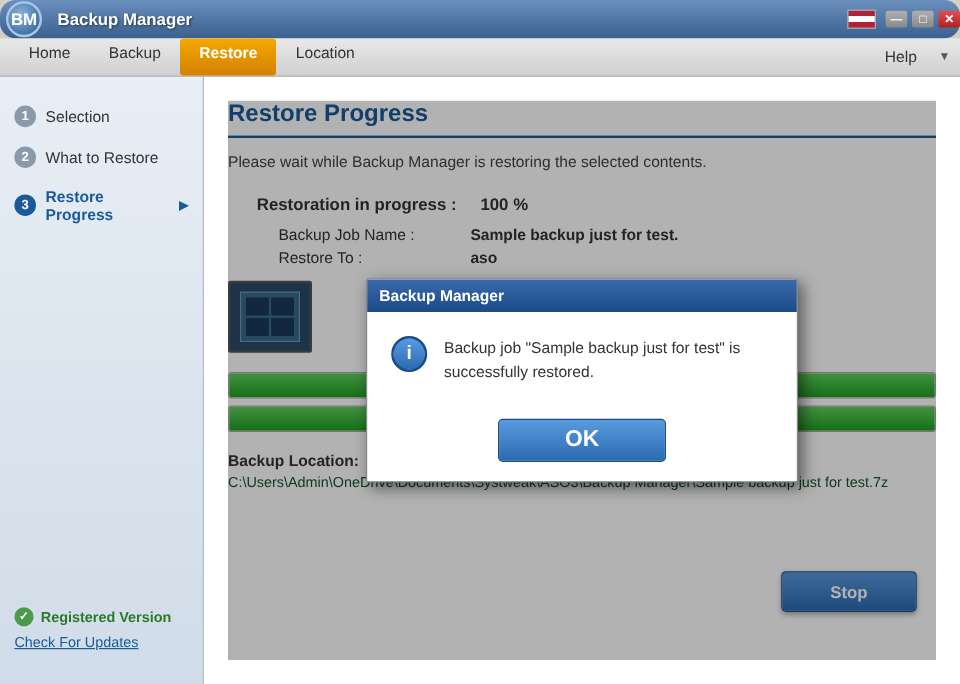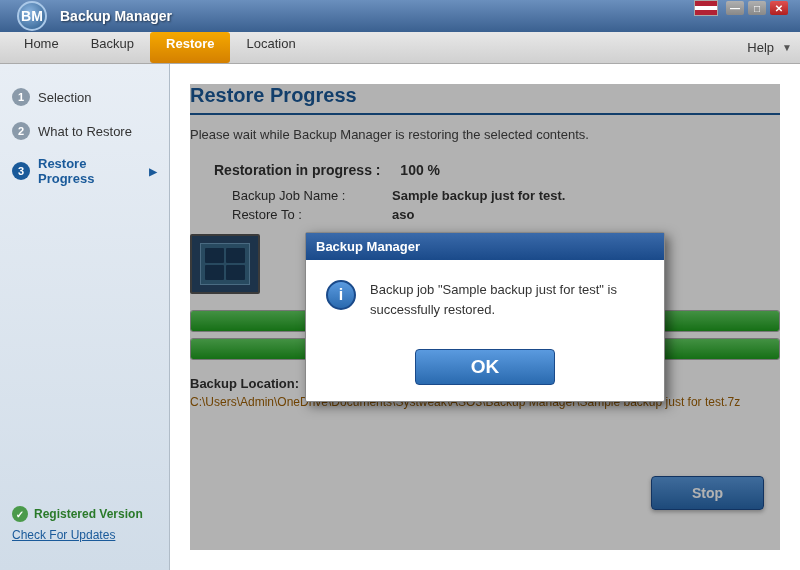--- a/index.html
+++ b/index.html
@@ -3,24 +3,25 @@
   <meta charset="utf-8">
   <style>
     * { box-sizing: border-box; margin: 0; padding: 0; }
     body { width: 800px; height: 570px; font-family: Arial, sans-serif; font-size: 13px; overflow: hidden; background: #d4d0c8; }
 
     
     .title-bar {
       background: linear-gradient(to bottom, #6a8fbd, #3a6090);
       height: 32px;
       display: flex;
-      align-items: flex-start;
+      align-items: center;
       justify-content: space-between;
-      padding: 0 12px;
+      padding: 0 0;
       color: white;
+      border-radius: 13px;
     }
     .title-bar-left { display: flex; align-items: center; gap: 8px; }
     .title-bar-icon { width: 40px; height: 32px; display: flex; align-items: center; justify-content: center; }
     .title-bar-icon-circle {
       width: 30px; height: 30px; border-radius: 50%;
       background: radial-gradient(circle at 40% 35%, #8ab4e0, #2a5a8a);
       border: 2px solid #aac8e8;
       display: flex; align-items: center; justify-content: center;
       color: white; font-size: 14px; font-weight: bold;
     }
@@ -49,21 +50,21 @@
       color: #333;
       font-size: 13px;
       border-radius: 3px;
     }
     .menu-item.active {
       background: linear-gradient(to bottom, #f5a800, #d48000);
       color: white;
       font-weight: bold;
       border-radius: 3px;
     }
-    .menu-help { margin-left: auto; display: flex; align-items: center; gap: 8px; }
+    .menu-help { margin-left: auto; display: flex; align-items: center; gap: 18px; }
     .help-text { color: #333; cursor: pointer; }
     .help-arrow { font-size: 10px; color: #555; }
 
     
     .main-layout { display: flex; height: 506px; }
 
     
     .sidebar {
       width: 170px;
       background: linear-gradient(to bottom, #e8eef5, #d0dce8);
@@ -108,21 +109,21 @@
     .content-desc { color: #444; font-size: 13px; margin-bottom: 20px; }
     .restoration-label { font-weight: bold; font-size: 14px; color: #333; margin-bottom: 10px; margin-left: 24px; }
     .info-row { display: flex; margin-bottom: 4px; padding-left: 42px; }
     .info-label { color: #333; font-size: 13px; min-width: 160px; }
     .info-value { color: #333; font-size: 13px; font-weight: bold; }
     .progress-bar-container { margin: 16px 0; }
     .progress-bar-outer { height: 22px; background: #ddd; border: 1px solid #aaa; border-radius: 3px; overflow: hidden; margin-bottom: 6px; }
     .progress-bar-inner { height: 100%; background: linear-gradient(to bottom, #60d060, #20a020); width: 100%; }
     .backup-location { margin-top: 10px; }
     .backup-location-label { font-weight: bold; color: #333; font-size: 13px; }
-    .backup-location-path { color: #a16207; font-size: 12px; margin-top: 4px; }
+    .backup-location-path { color: #14532d; font-size: 12px; margin-top: 4px; }
 
     
     .thumb-area { display: flex; gap: 10px; align-items: center; margin: 10px 0; }
     .thumb-box {
       width: 70px; height: 60px; background: #2a4a6a; border: 2px solid #555;
       display: flex; align-items: center; justify-content: center; border-radius: 2px;
     }
     .thumb-inner { width: 50px; height: 42px; background: #3a6a8a; border: 1px solid #6a9aba; display: grid; grid-template-columns: 1fr 1fr; gap: 2px; padding: 4px; }
     .thumb-cell { background: #1a3a5a; border-radius: 1px; }
 

